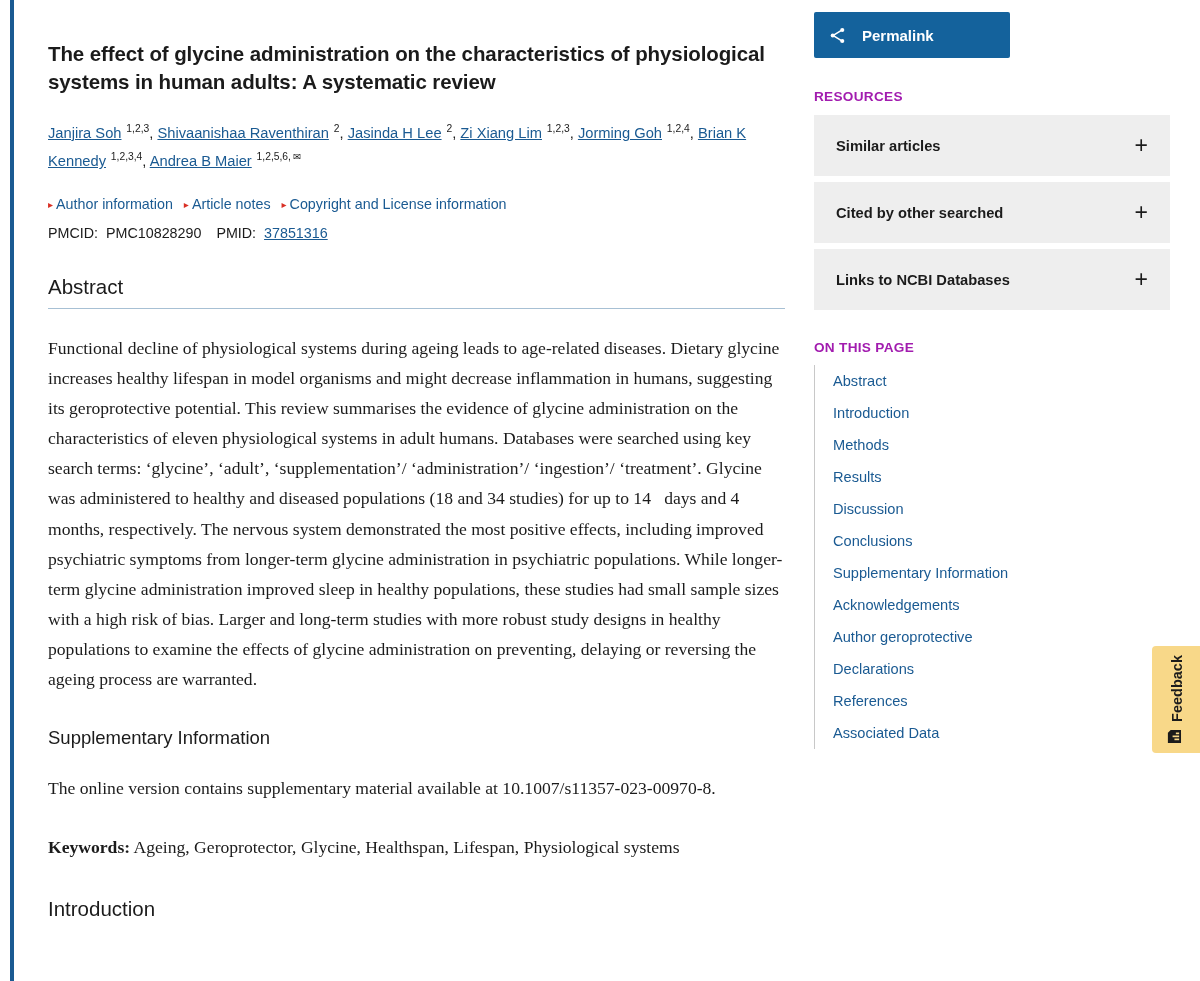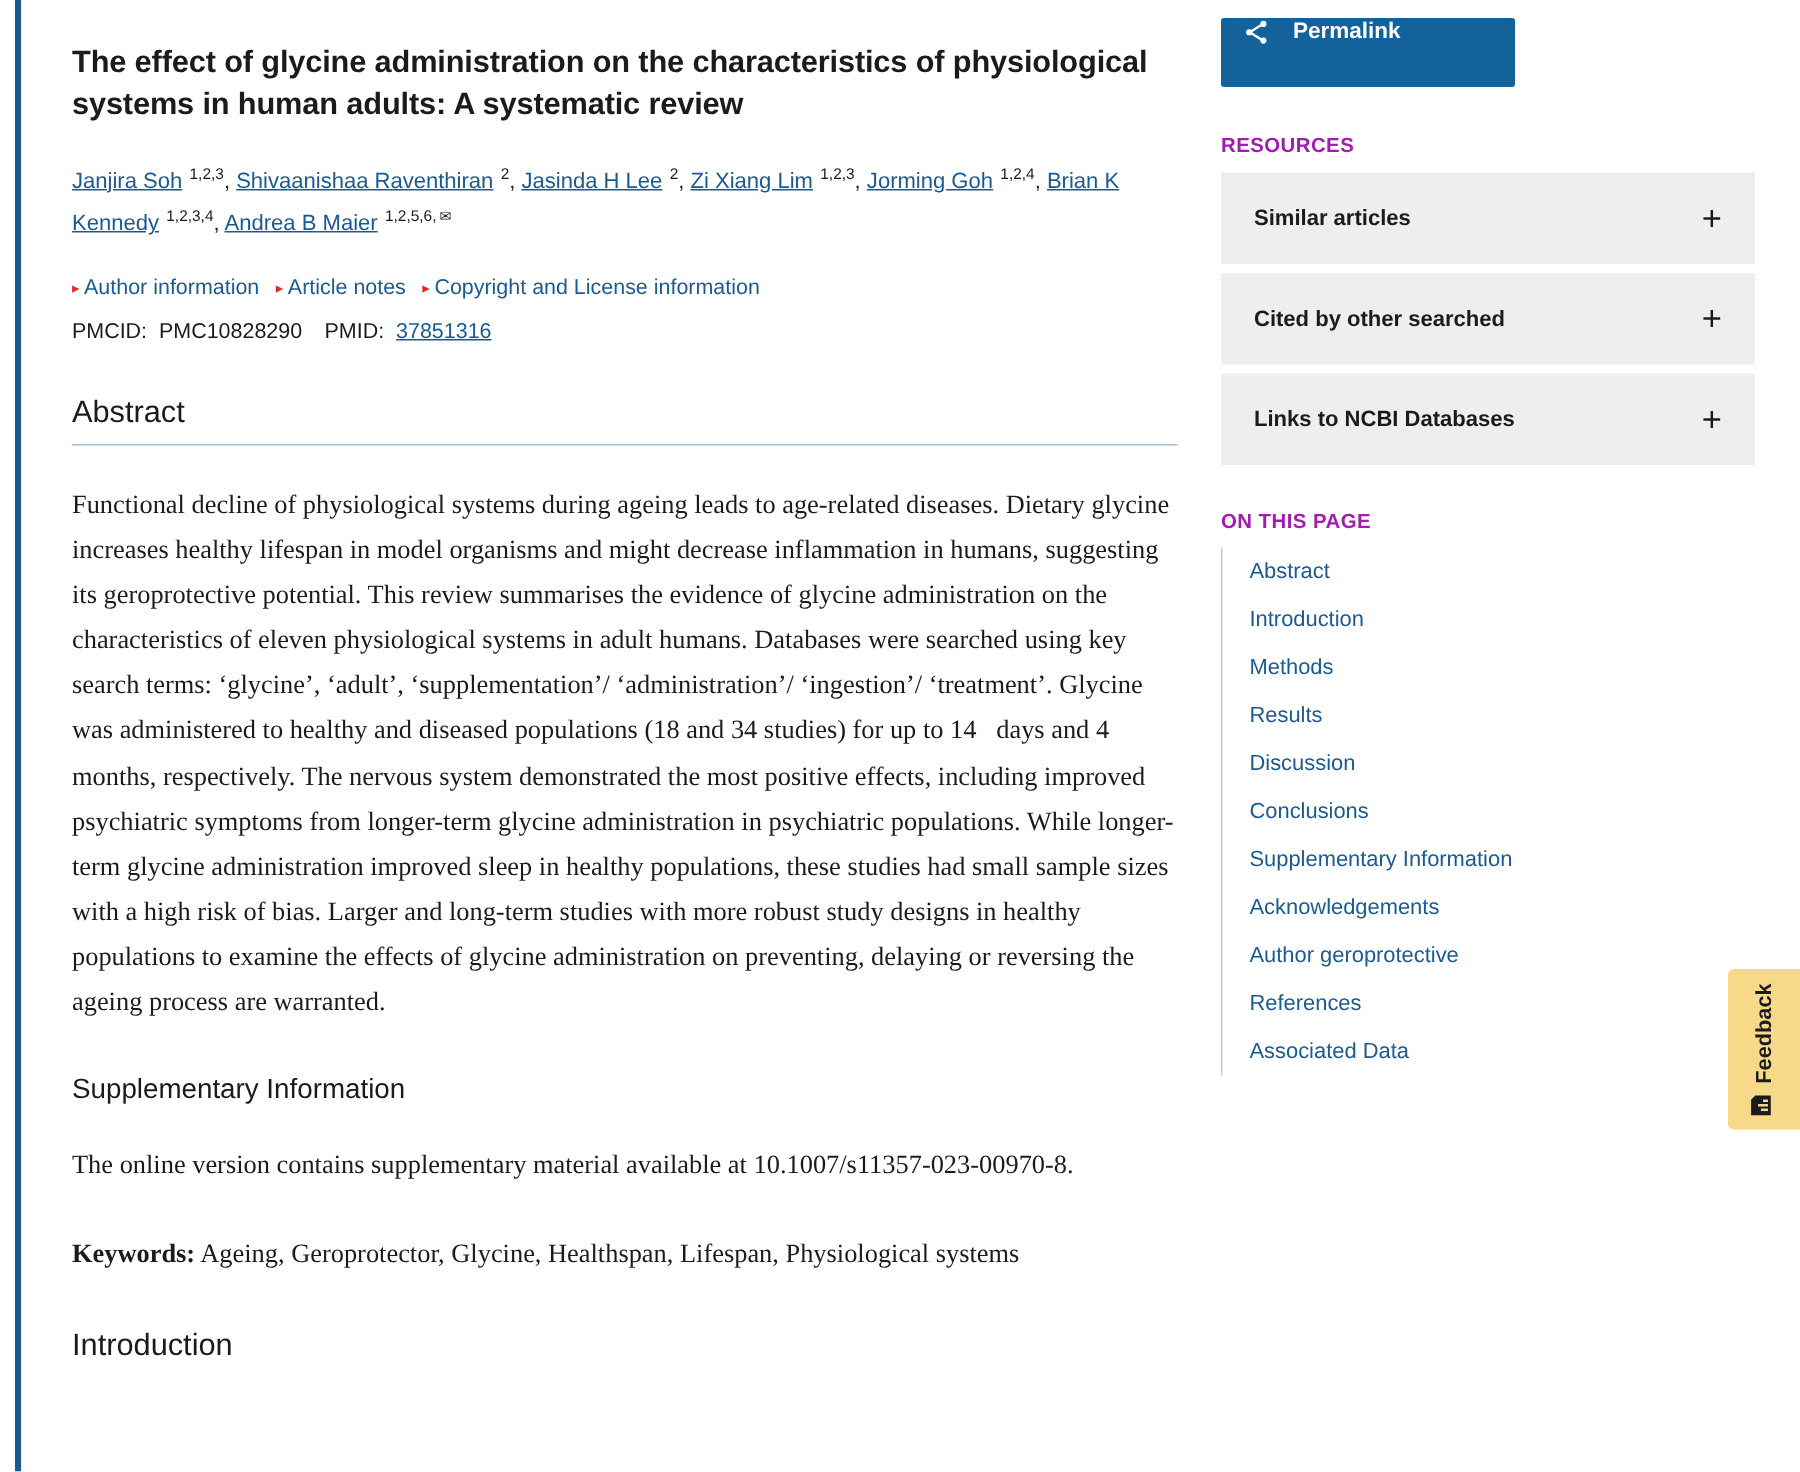--- a/index.html
+++ b/index.html
@@ -30,21 +30,21 @@
     position: absolute;
     left: 0; top: 0;
     width: 1200px;
     height: 981px;
   }
 
   
   #article {
     position: absolute;
     left: 48px;
-    top: 0;
+    top: 12px;
     width: 740px;
   }
 
   #article-title {
     font-size: 20.5px;
     font-weight: bold;
     line-height: 1.38;
     letter-spacing: -0.1px;
     color: #1b1b1b;
     margin: 28px 0 0 0;
@@ -154,21 +154,21 @@
     width: 196px;
     height: 46px;
     background: #14629c;
     border: none;
     border-radius: 2px;
     color: #ffffff;
     font-family: "Liberation Sans", sans-serif;
     font-size: 15px;
     font-weight: bold;
     display: flex;
-    align-items: flex-start;
+    align-items: center;
     cursor: pointer;
     padding: 0;
   }
   #share-icon {
     width: 46px;
     display: flex;
     align-items: center;
     justify-content: center;
     flex: none;
   }
@@ -344,20 +344,23 @@
         <li>
           <span class="otp-link">Supplementary Information</span>
         </li>
         <li>
           <span class="otp-link">Acknowledgements</span>
         </li>
         <li>
           <span class="otp-link">Author geroprotective</span>
         </li>
         <li>
+          <span class="otp-link">Declarations</span>
+        </li>
+        <li>
           <span class="otp-link">References</span>
         </li>
         <li>
           <span class="otp-link">Associated Data</span>
         </li>
       </ul>
   </div>
 
   <div id="feedback-tab">
     <div id="feedback-inner">

